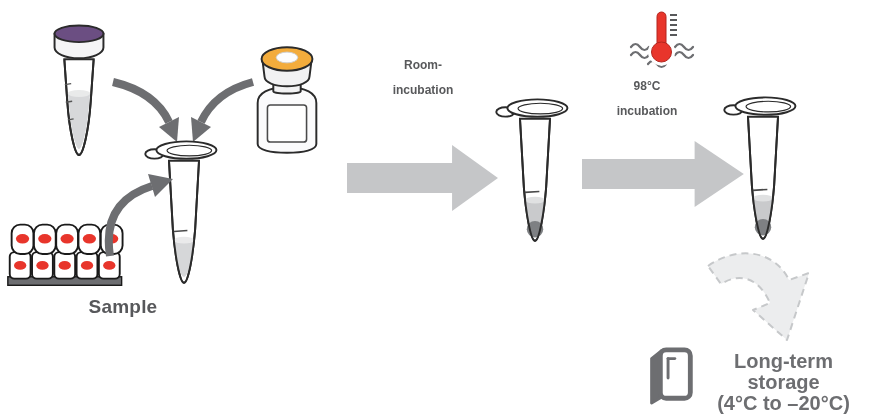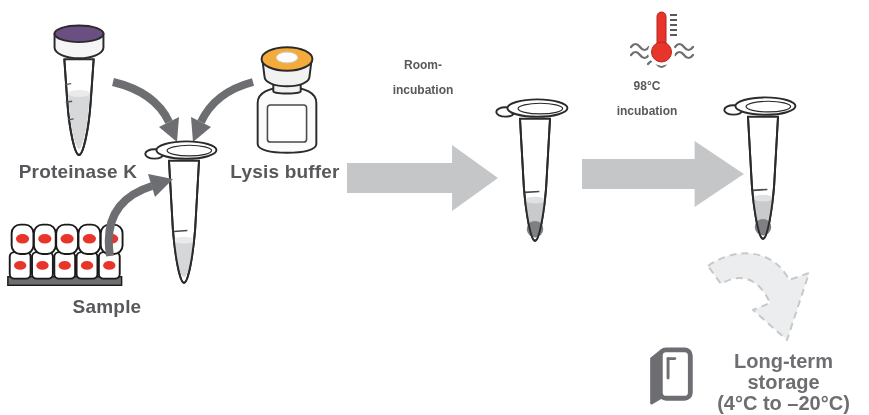--- a/index.html
+++ b/index.html
@@ -33,33 +33,31 @@
       <path d="M33.5,76 C36,81 54,81 56.5,76 L55,92 C53,116 48,134 45,134 C42,134 37,116 35,92 Z" fill="#d7d8da"></path>
       <ellipse cx="45" cy="77" rx="11.5" ry="3.5" fill="#e9eaea"></ellipse>
       <path d="M30,42 L33,85 C35,115 41,140 45,140 C49,140 55,115 57,85 L60,42" fill="none" stroke="#2b2b2b" stroke-width="2"></path>
       <line x1="30.5" y1="68" x2="37" y2="67" stroke="#555" stroke-width="1.4"></line>
       <line x1="31.5" y1="86" x2="38" y2="85" stroke="#555" stroke-width="1.4"></line>
       <line x1="33.5" y1="104" x2="39.5" y2="103" stroke="#555" stroke-width="1.4"></line>
       <path d="M20,16 L20,30 C20,36 31,41 45,41 C59,41 70,36 70,30 L70,16 Z" fill="#f5f5f6" stroke="#2b2b2b" stroke-width="2"></path>
       <ellipse cx="45" cy="16" rx="25" ry="8.5" fill="#6b4e82" stroke="#2b2b2b" stroke-width="2"></ellipse>
     </svg>
   </div>
-  <div class="lbl" style="left:0px; top:161px; width:156px;">Proteinase K</div>
 
   <div class="abs" style="left:243px; top:42px;">
     <svg width="88" height="118" viewBox="0 0 90 120">
       <path d="M15,62 C15,52 26,46 45,46 C64,46 75,52 75,62 L75,104 C75,110 62,113 45,113 C28,113 15,110 15,104 Z" fill="#fbfbfc" stroke="#2b2b2b" stroke-width="2"></path>
       <rect x="25" y="64" width="40" height="38" rx="3" fill="#ffffff" stroke="#4a4a4a" stroke-width="1.6"></rect>
       <path d="M31,40 L31,50 C31,53 59,53 59,50 L59,40 Z" fill="#f2f2f3" stroke="#2b2b2b" stroke-width="2"></path>
       <path d="M20,19 L22,35 C22,41 32,45 45,45 C58,45 68,41 68,35 L70,19 Z" fill="#f2f2f3" stroke="#2b2b2b" stroke-width="2"></path>
       <ellipse cx="45" cy="17" rx="26" ry="12" fill="#f3ac3c" stroke="#2b2b2b" stroke-width="2"></ellipse>
       <ellipse cx="45" cy="15.5" rx="11" ry="5.5" fill="#fdfdfd" stroke="#cfcfcf" stroke-width="1"></ellipse>
     </svg>
   </div>
-  <div class="lbl" style="left:210px; top:161px; width:150px;">Lysis buffer</div>
 
   <div class="abs" style="left:103px; top:76px;">
     <svg width="160" height="72" viewBox="0 0 160 72">
       <path d="M10,6 Q52,16 66,46" fill="none" stroke="#6d6e71" stroke-width="8"></path>
       <polygon points="56,51 76,41 74,66" fill="#6d6e71"></polygon>
       <path d="M150,6 Q112,16 98,46" fill="none" stroke="#6d6e71" stroke-width="8"></path>
       <polygon points="88,41 108,51 90,66" fill="#6d6e71"></polygon>
     </svg>
   </div>
 
@@ -98,21 +96,21 @@
           <ellipse cx="86.5" cy="56" rx="6.5" ry="4.5"></ellipse>
         <ellipse cx="110" cy="56" rx="6.5" ry="4.5"></ellipse>
         <ellipse cx="18.5" cy="28" rx="7" ry="5"></ellipse>
           <ellipse cx="42" cy="28" rx="7" ry="5"></ellipse>
         <ellipse cx="65.5" cy="28" rx="7" ry="5"></ellipse>
           <ellipse cx="89" cy="28" rx="7" ry="5"></ellipse>
         <ellipse cx="112.5" cy="28" rx="7" ry="5"></ellipse>
       </g>
     </svg>
   </div>
-  <div class="lbl" style="left:0px; top:296px; width:140px;padding-left:37px;">Sample</div>
+  <div class="lbl" style="left:16px; top:296px; width:140px;padding-left:37px;">Sample</div>
 
   <div class="abs" style="left:98px; top:170px;">
     <svg width="80" height="92" viewBox="0 0 80 92">
       <path d="M12,86 C6,48 22,26 54,16" fill="none" stroke="#6d6e71" stroke-width="8"></path>
       <polygon points="57,27 50,4 75,9" fill="#6d6e71"></polygon>
     </svg>
   </div>
 
   <div class="step-lbl" style="left:343px; top:53px; width:160px;">
     <div>Room-</div>

